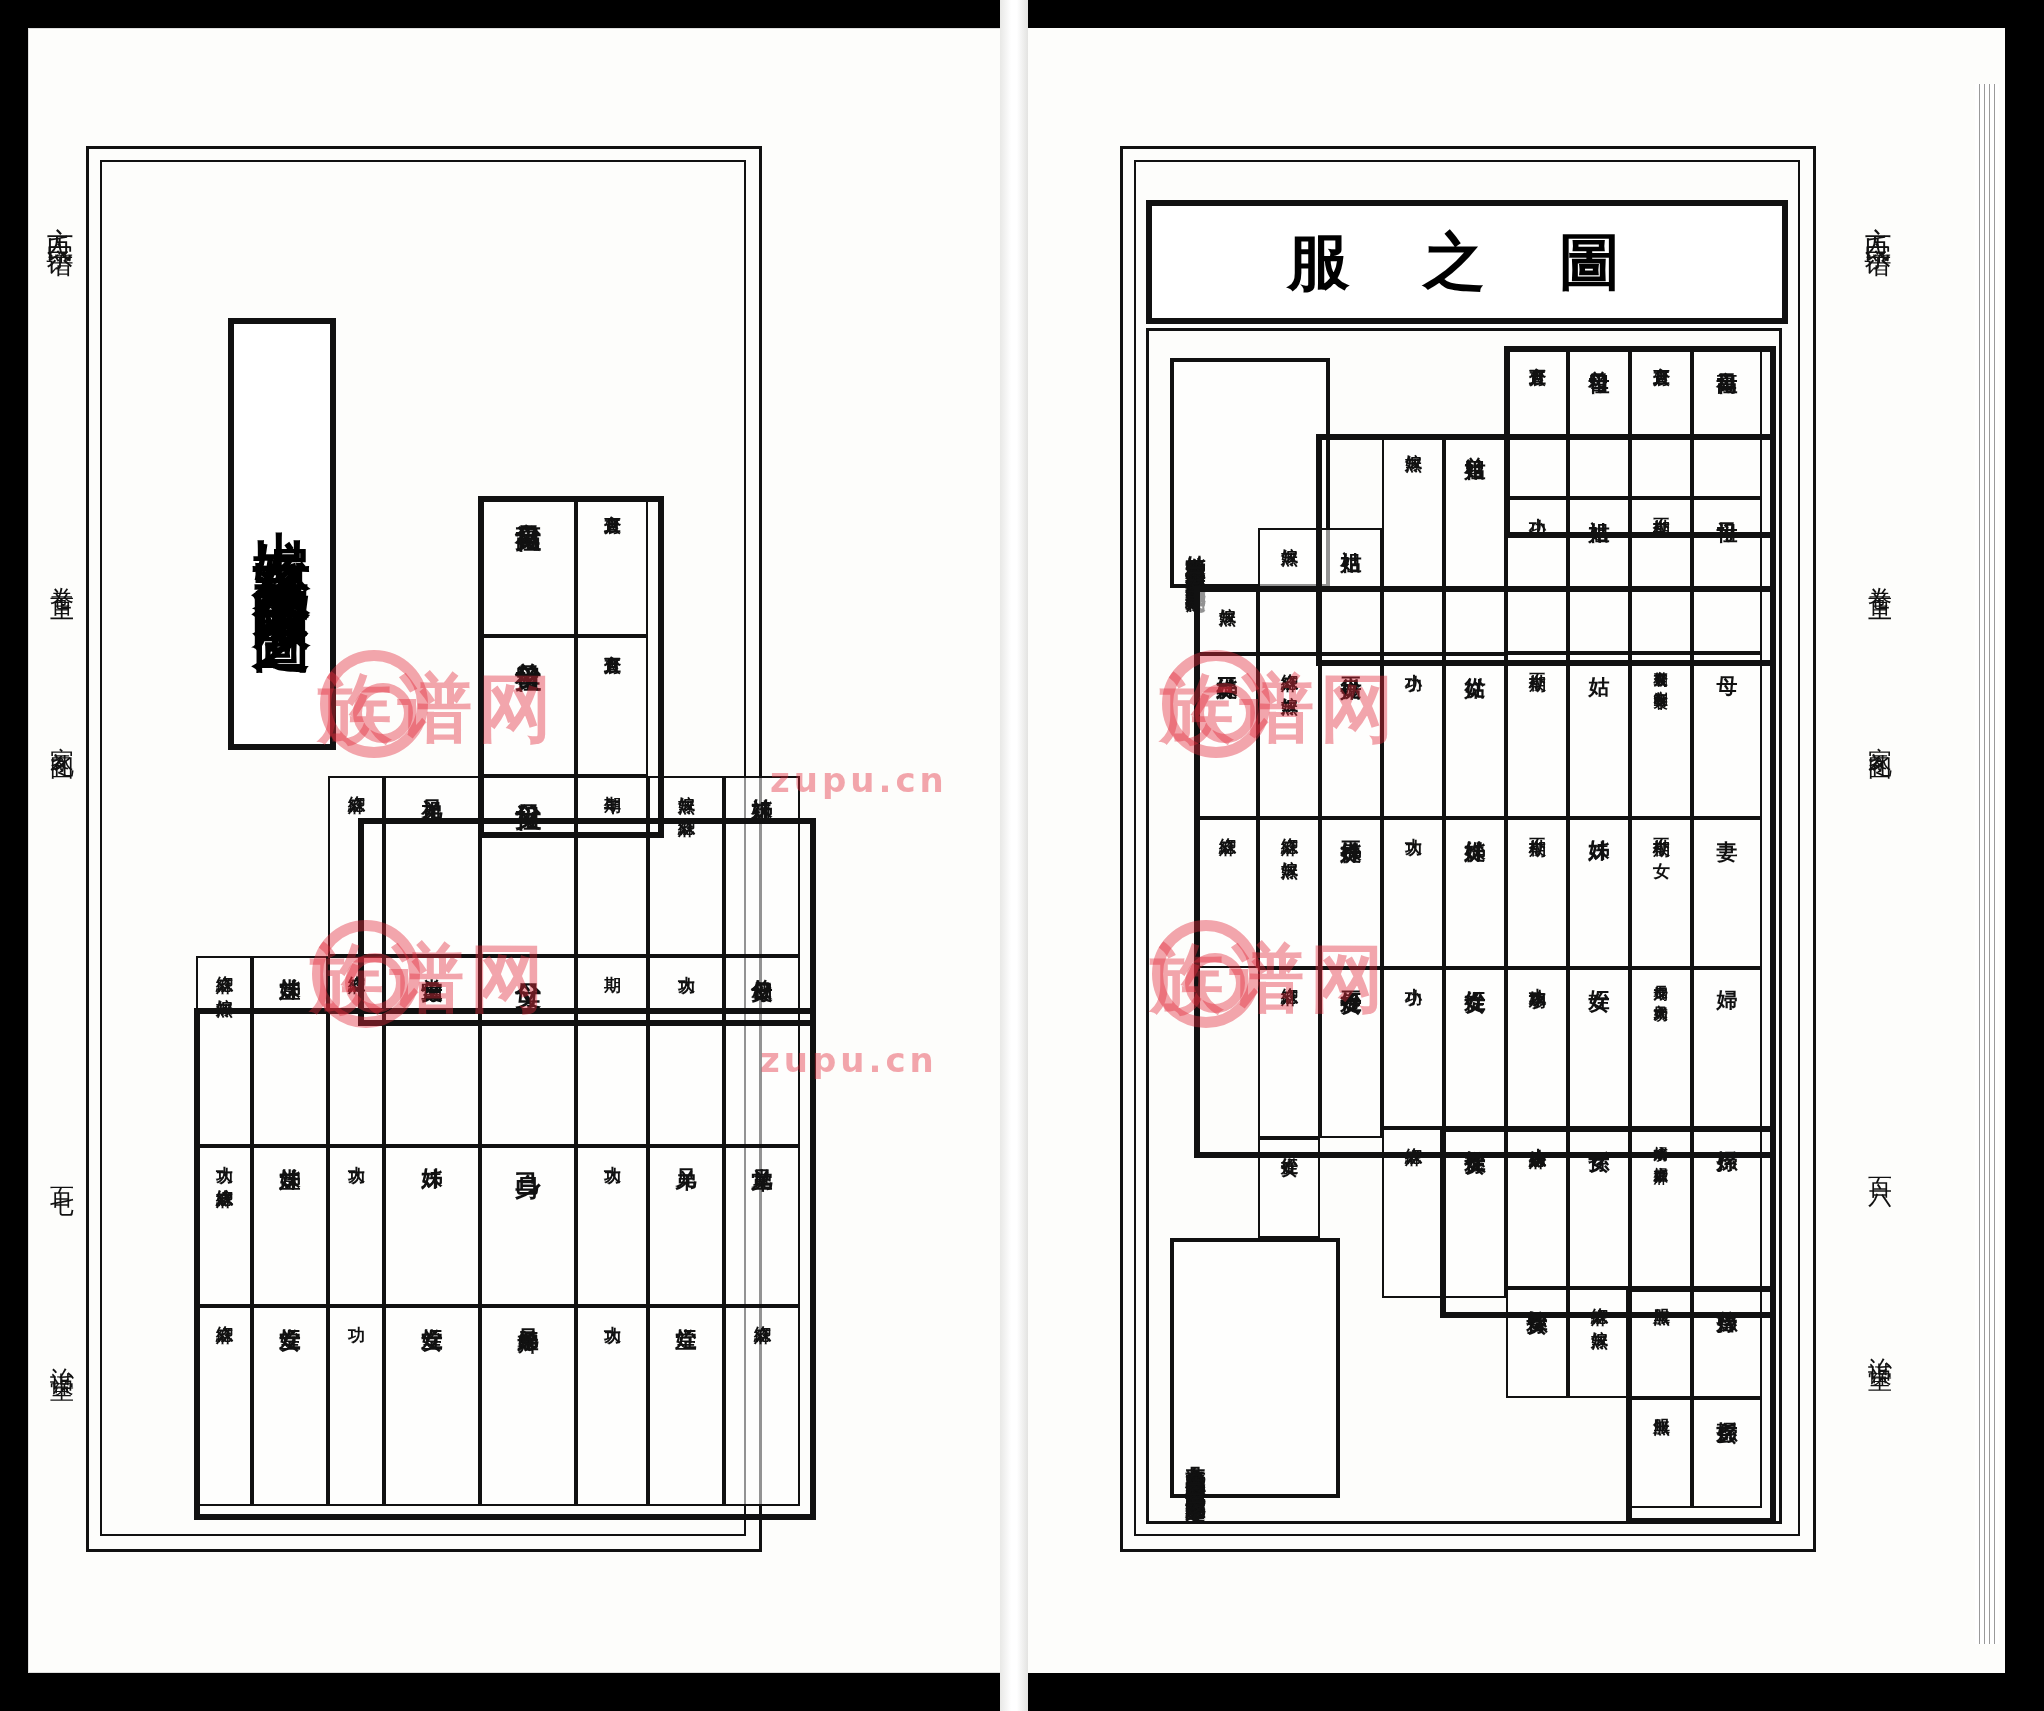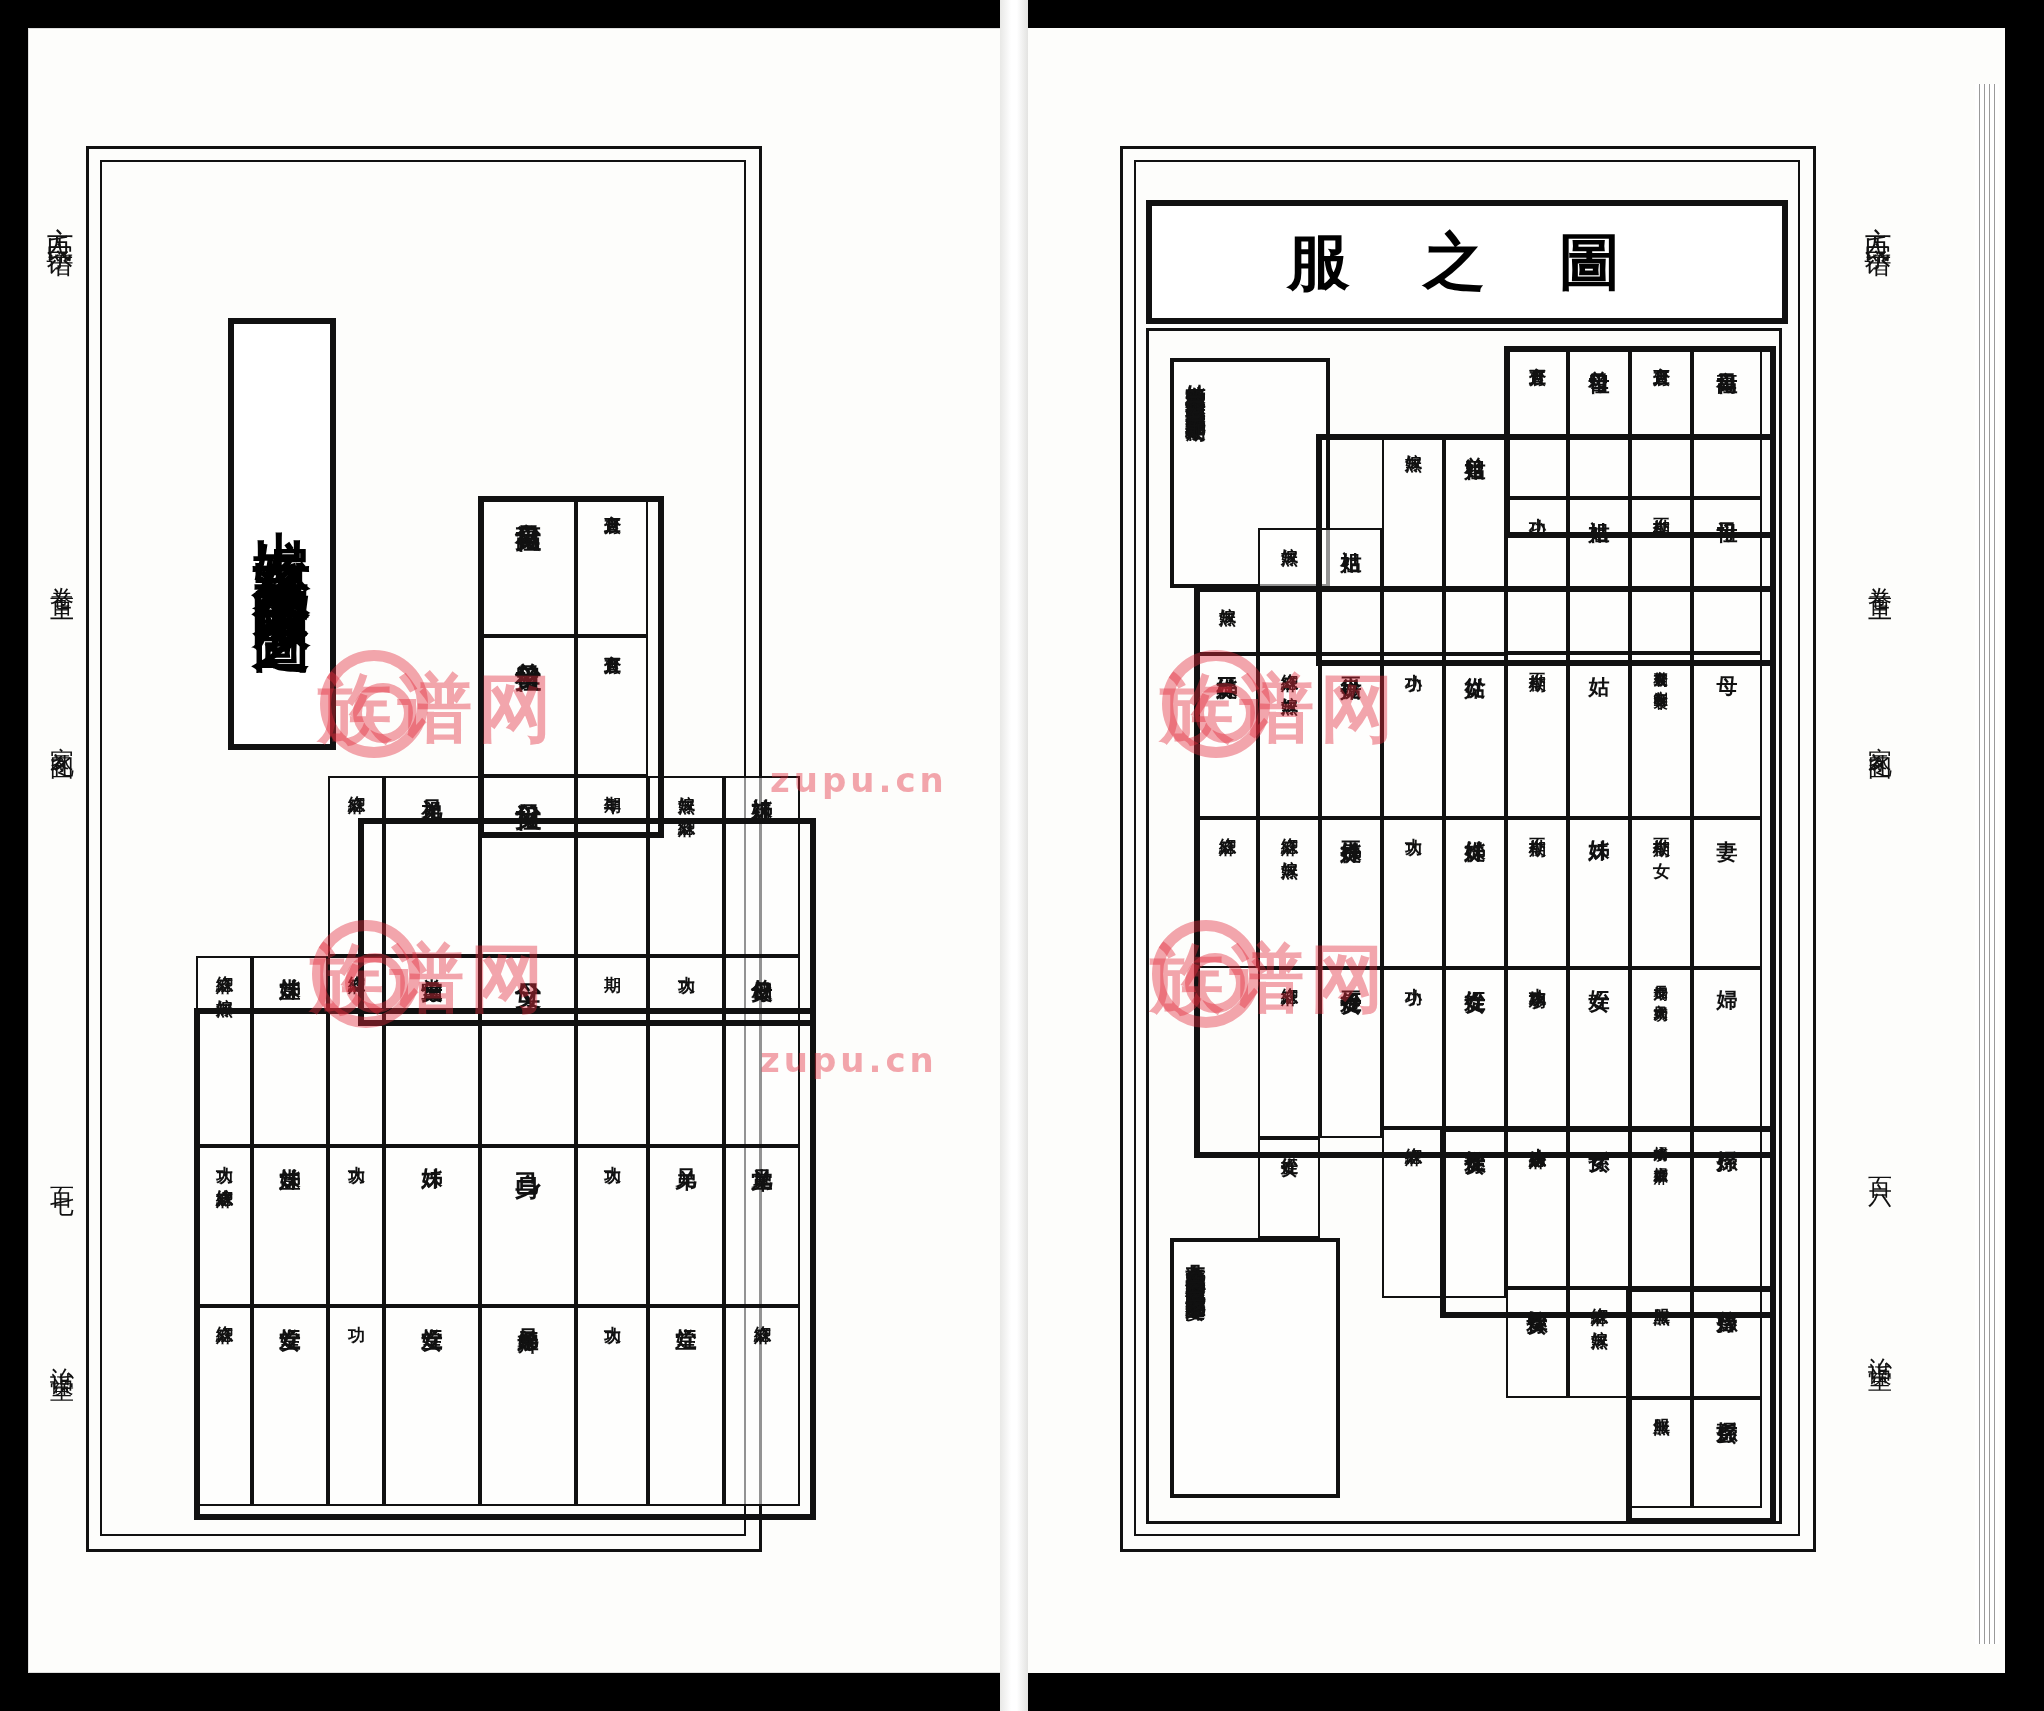--- a/index.html
+++ b/index.html
@@ -3,21 +3,21 @@
 <meta charset="utf-8">
 <style>
   html,body{margin:0;padding:0;background:#000;}
   #stage{position:relative;width:2044px;height:1711px;background:#000;overflow:hidden;
     font-family:"DejaVu Serif", serif;}
   
   .spread{position:absolute;left:0;top:0;width:2044px;height:1711px;}
   .page{position:absolute;background:#fdfdfb;}
   .page.left{left:28px;top:28px;width:985px;height:1645px;
      box-shadow:inset 0 0 0 1px #ddd;}
-  .page.right{left:1020px;top:28px;width:985px;height:1645px;}
+  .page.right{left:1020px;top:28px;width:985px;height:1645px;text-align:right;}
   .gutter{position:absolute;left:1000px;top:0;width:28px;height:1711px;
      background:linear-gradient(to right,#e8e8e6,#ffffff 40%,#ffffff 60%,#e3e3e1);}
   
   .frm{position:absolute;border:3px solid #111;}
   .frm2{position:absolute;border:5px solid #111;}
   
   .spine{position:absolute;writing-mode:vertical-rl;text-orientation:upright;
     font-size:27px;letter-spacing:7px;color:#111;}
   .spine.small{font-size:24px;letter-spacing:5px;}
   

